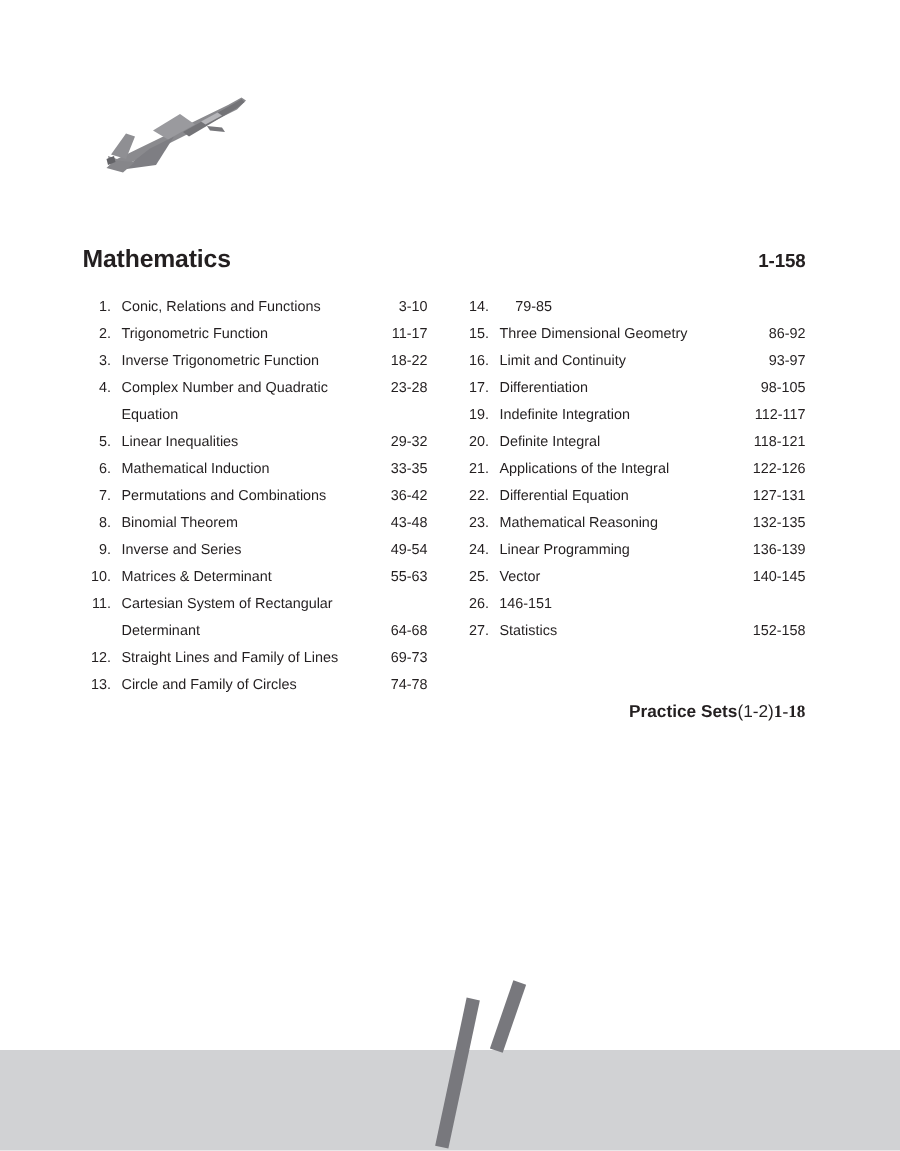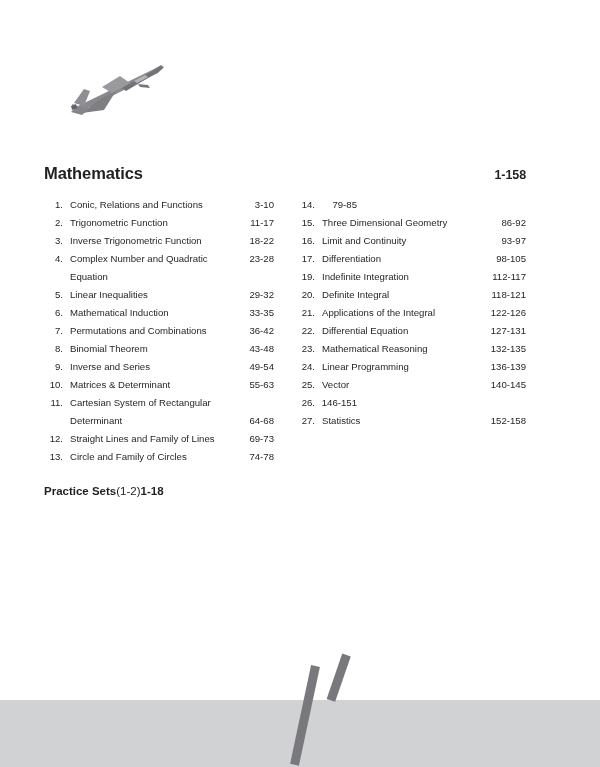--- a/index.html
+++ b/index.html
@@ -22,21 +22,21 @@
     left: 60px;
     top: 60px;
     width: 116px;
     height: 58px;
   }
   .jet-wrap svg { display: block; width: 116px; height: 58px; }
 
   
   .content {
     position: absolute;
-    left: 44px;
+    left: 55px;
     top: 164px;
     width: 482px;
   }
 
   
   .section-head {
     display: flex;
     align-items: baseline;
     justify-content: space-between;
     font-size: 16.5px;
@@ -80,27 +80,27 @@
   }
   
   .toc-row.wrapped .toc-pages {
     align-self: flex-end;
   }
 
   
   .practice {
     display: flex;
     align-items: baseline;
-    justify-content: flex-start;
-    margin-top: 19px;
+    justify-content: flex-end;
+    margin-top: 3px;
     font-size: 11.5px;
   }
   .practice .label { font-weight: bold; }
   .practice .label .paren { font-weight: normal; }
-  .practice .range { font-weight: bold; font-size: 11.5px; }
+  .practice .range { font-weight: bold; font-size: 11.5px; font-family: Liberation Serif, serif; }
 
   
   .band {
     position: absolute;
     left: 0;
     right: 0;
     bottom: 0;
     height: 67px;
     background: #d1d2d4;
   }

